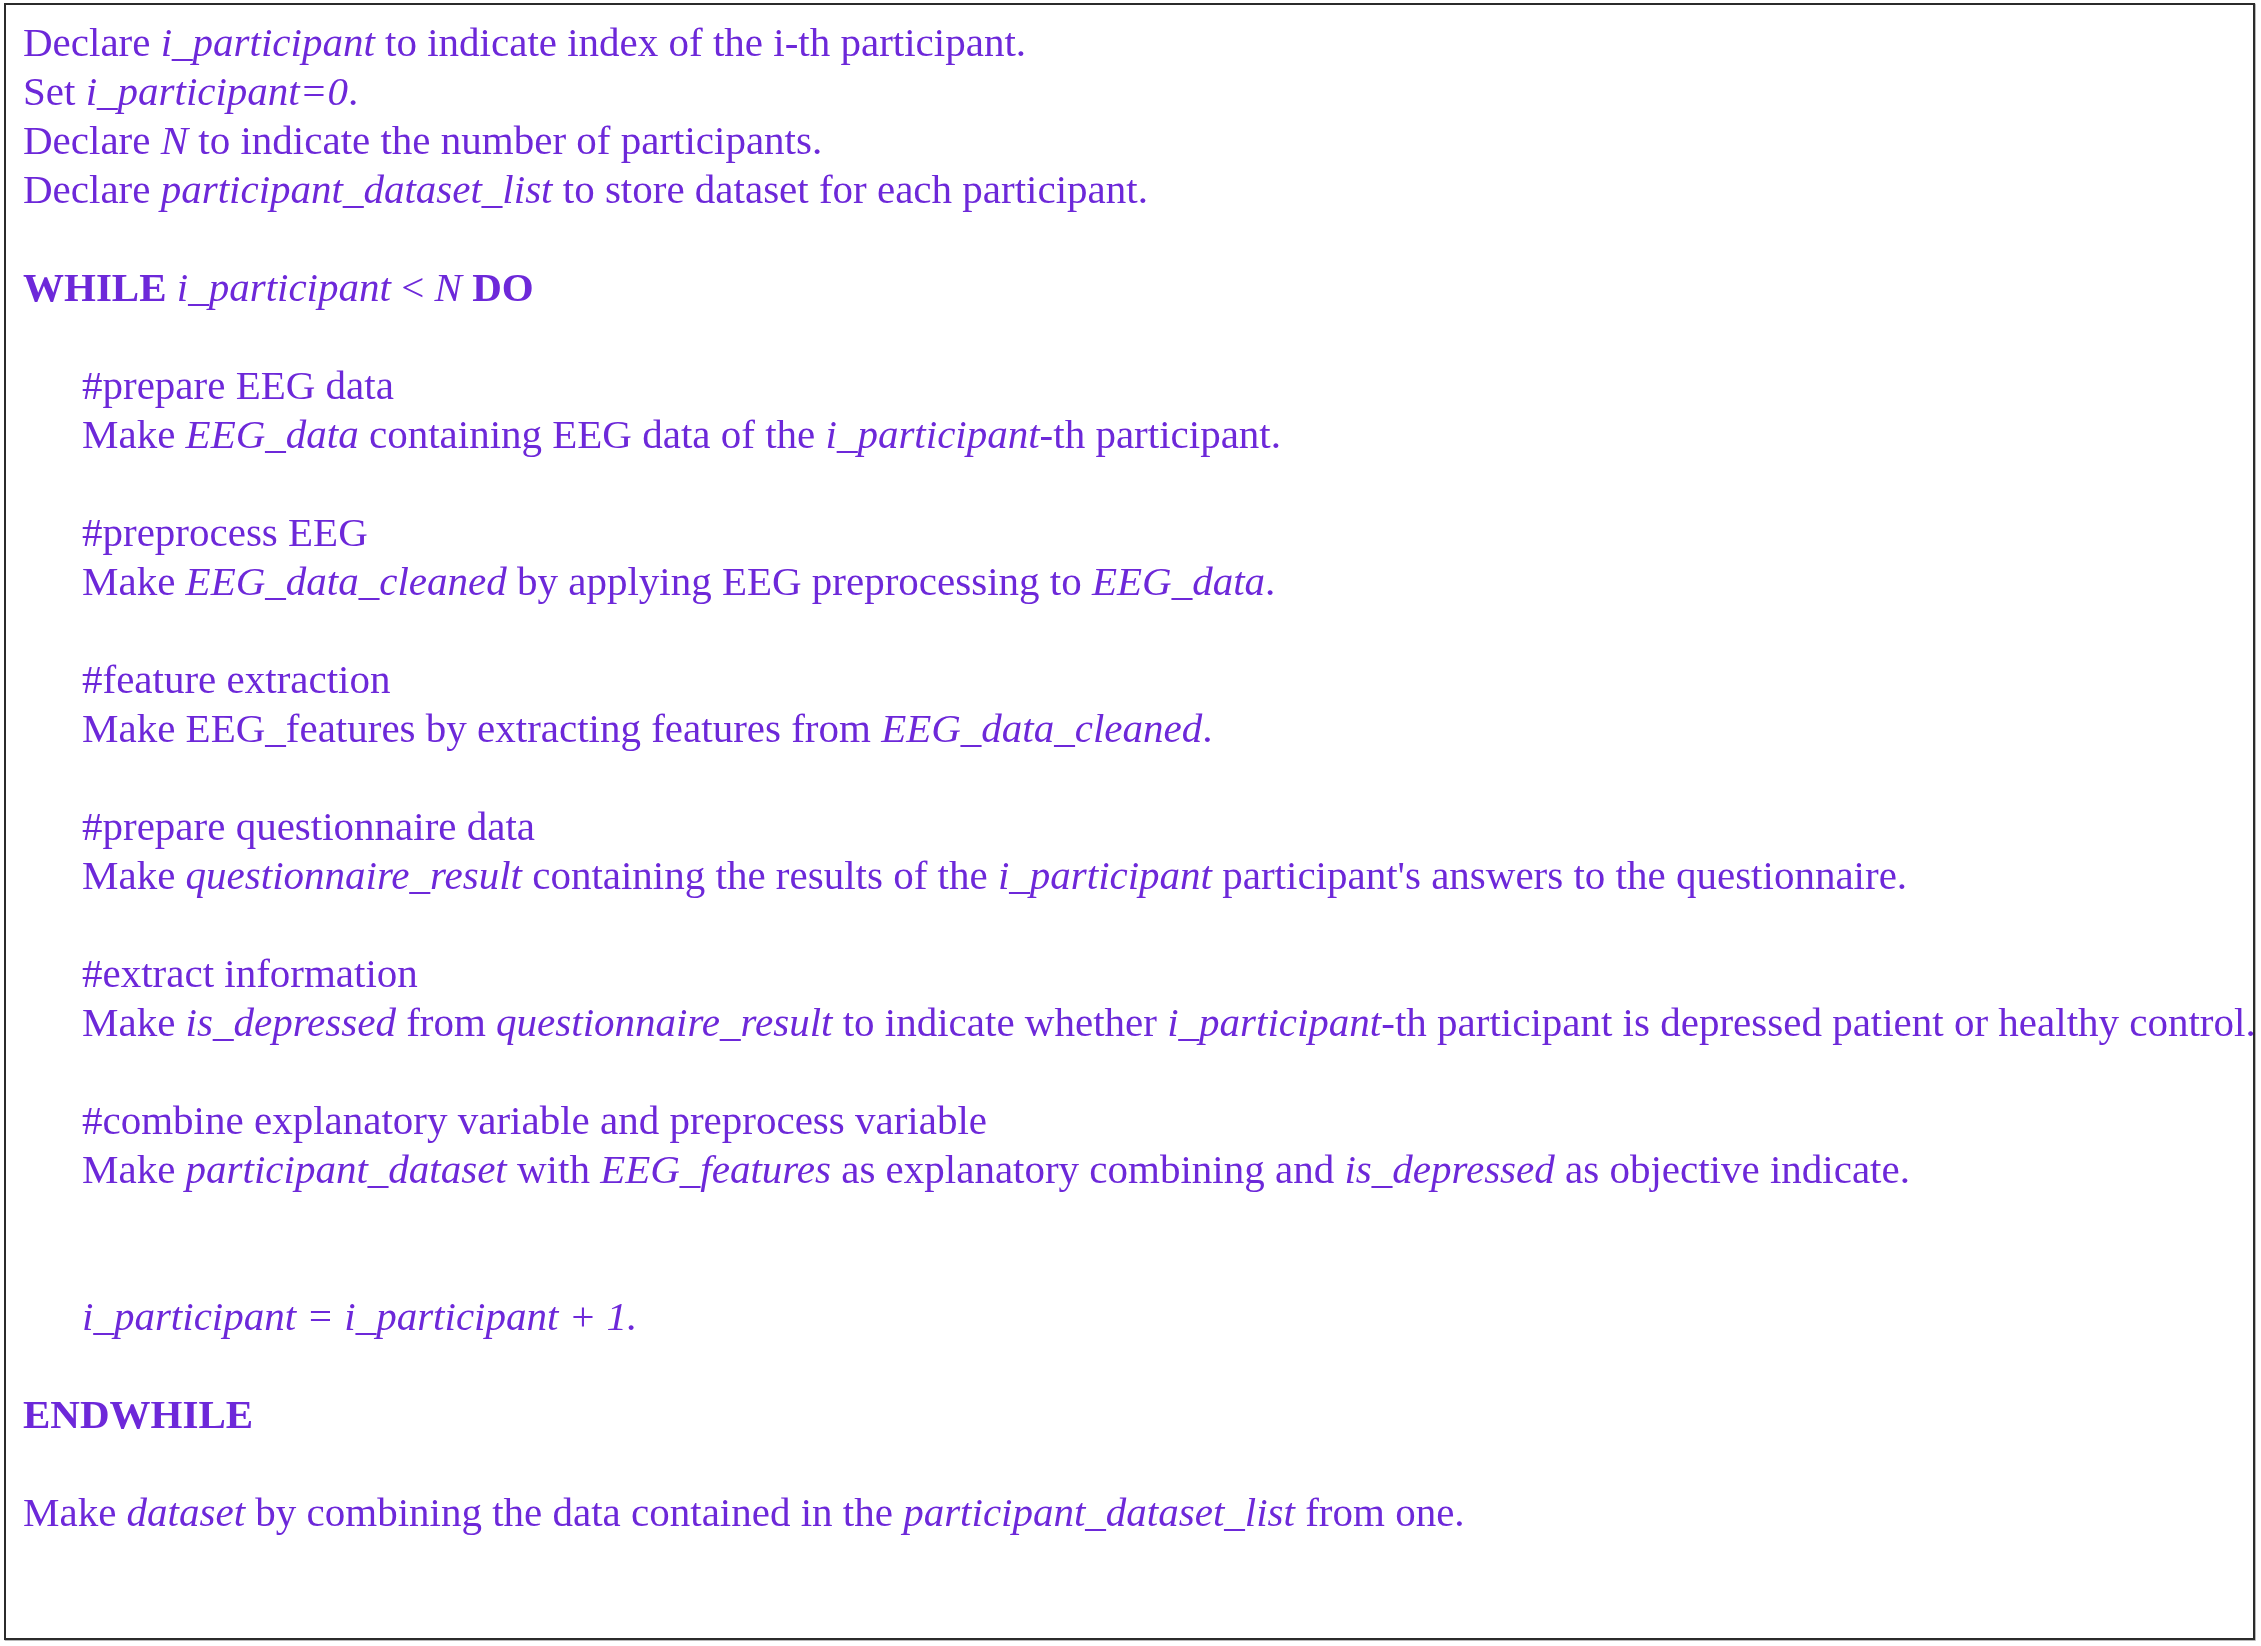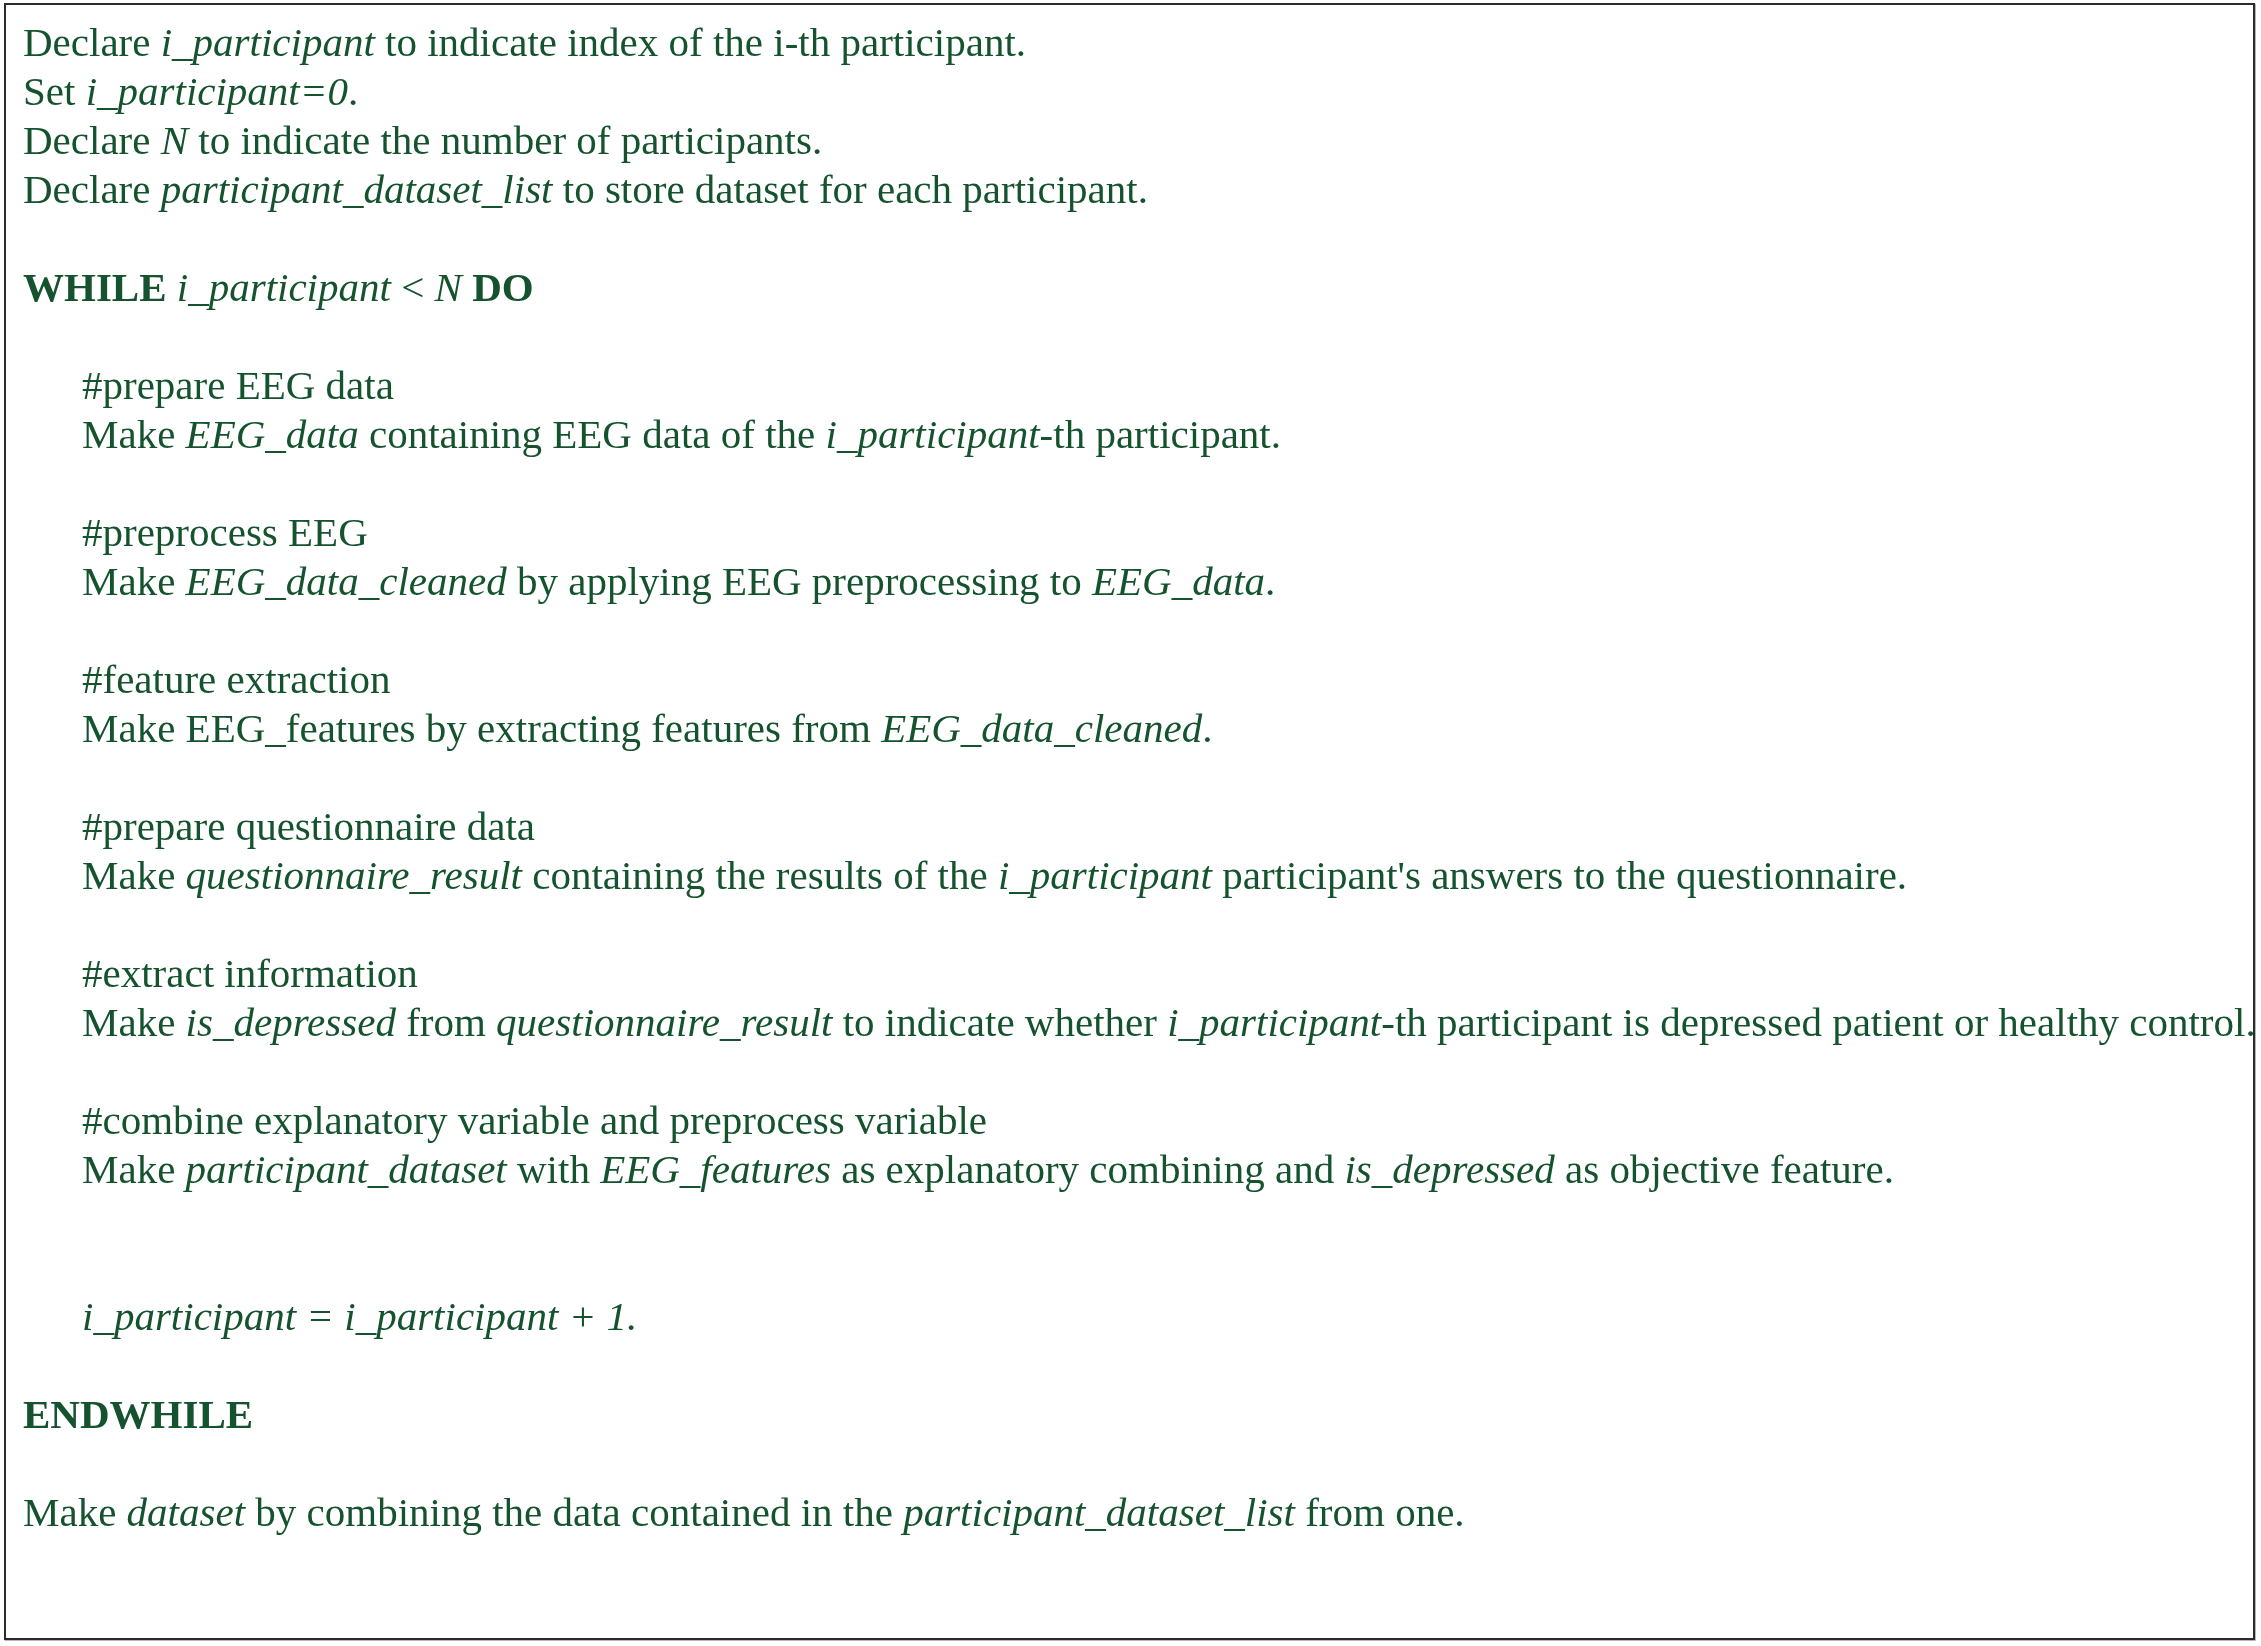--- a/index.html
+++ b/index.html
@@ -24,21 +24,21 @@
     background: #ffffff;
   }
   .code {
     position: absolute;
     left: 17.5px;
     top: 13.3px;
     right: 0;
     font-family: "Liberation Serif", "DejaVu Serif", serif;
     font-size: 41px;
     line-height: 49px;
-    color: #14532d;
+    color: #6d28d9;
     white-space: nowrap;
   }
   .line {
     height: 49px;
     display: block;
   }
   .line.indent {
     padding-left: 59px;
   }
   .line.blank {
@@ -84,21 +84,21 @@
 
     <div class="line indent">#prepare questionnaire data</div>
     <div class="line indent"><span>Make </span><span class="var">questionnaire_result</span><span> containing the results of the </span><span class="var">i_participant</span><span> participant's answers to the questionnaire.</span></div>
     <div class="line blank"></div>
 
     <div class="line indent">#extract information</div>
     <div class="line indent"><span>Make </span><span class="var">is_depressed</span><span> from </span><span class="var">questionnaire_result</span><span> to indicate whether </span><span class="var">i_participant</span><span>-th participant is depressed patient or healthy control.</span></div>
     <div class="line blank"></div>
 
     <div class="line indent">#combine explanatory variable and preprocess variable</div>
-    <div class="line indent"><span>Make </span><span class="var">participant_dataset</span><span> with </span><span class="var">EEG_features</span><span> as explanatory combining and </span><span class="var">is_depressed</span><span> as objective feature.</span></div>
+    <div class="line indent"><span>Make </span><span class="var">participant_dataset</span><span> with </span><span class="var">EEG_features</span><span> as explanatory combining and </span><span class="var">is_depressed</span><span> as objective indicate.</span></div>
     <div class="line blank"></div>
 
     <div class="line blank"></div>
 
     <div class="line indent var">i_participant = i_participant + 1.</div>
     <div class="line blank"></div>
 
     <div class="line kw">ENDWHILE</div>
     <div class="line blank"></div>
 

